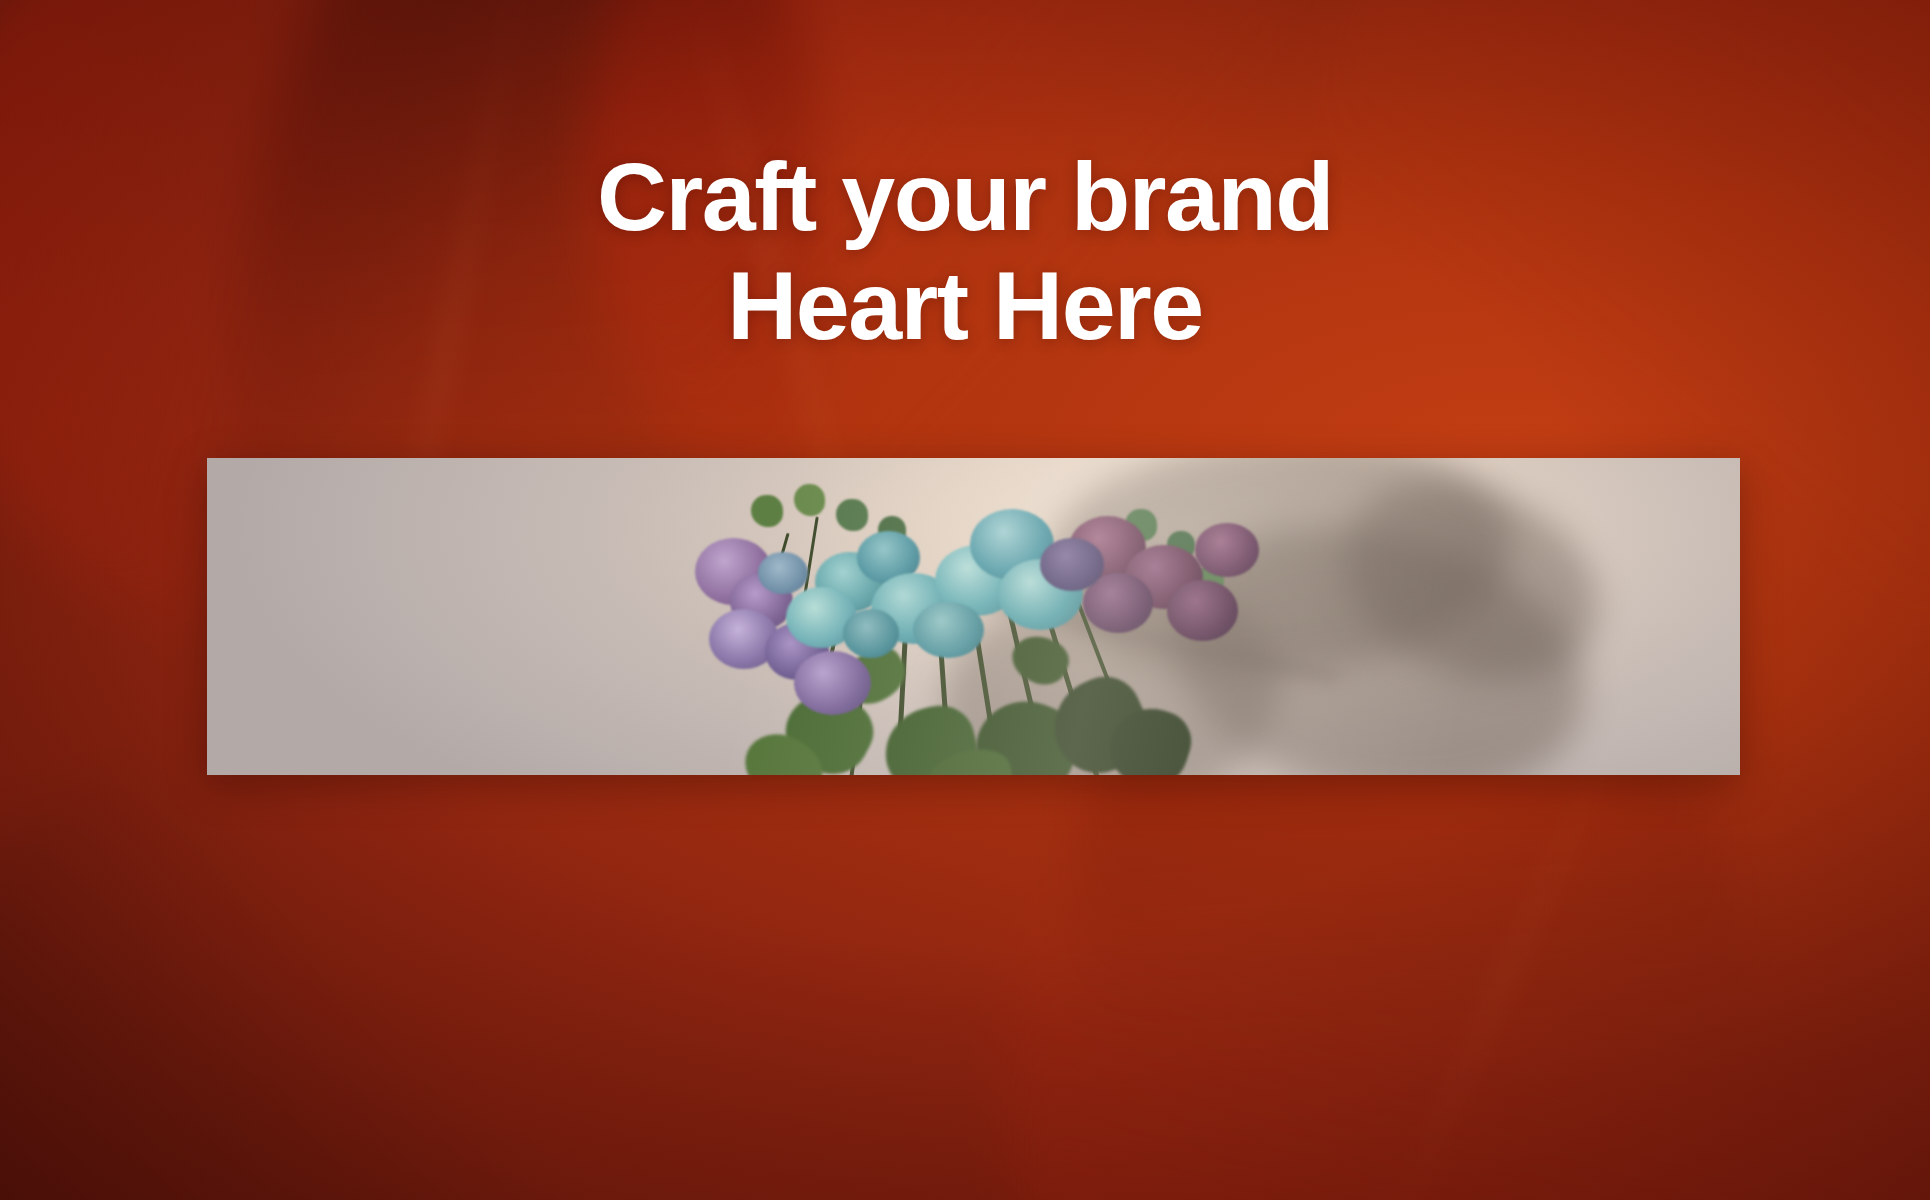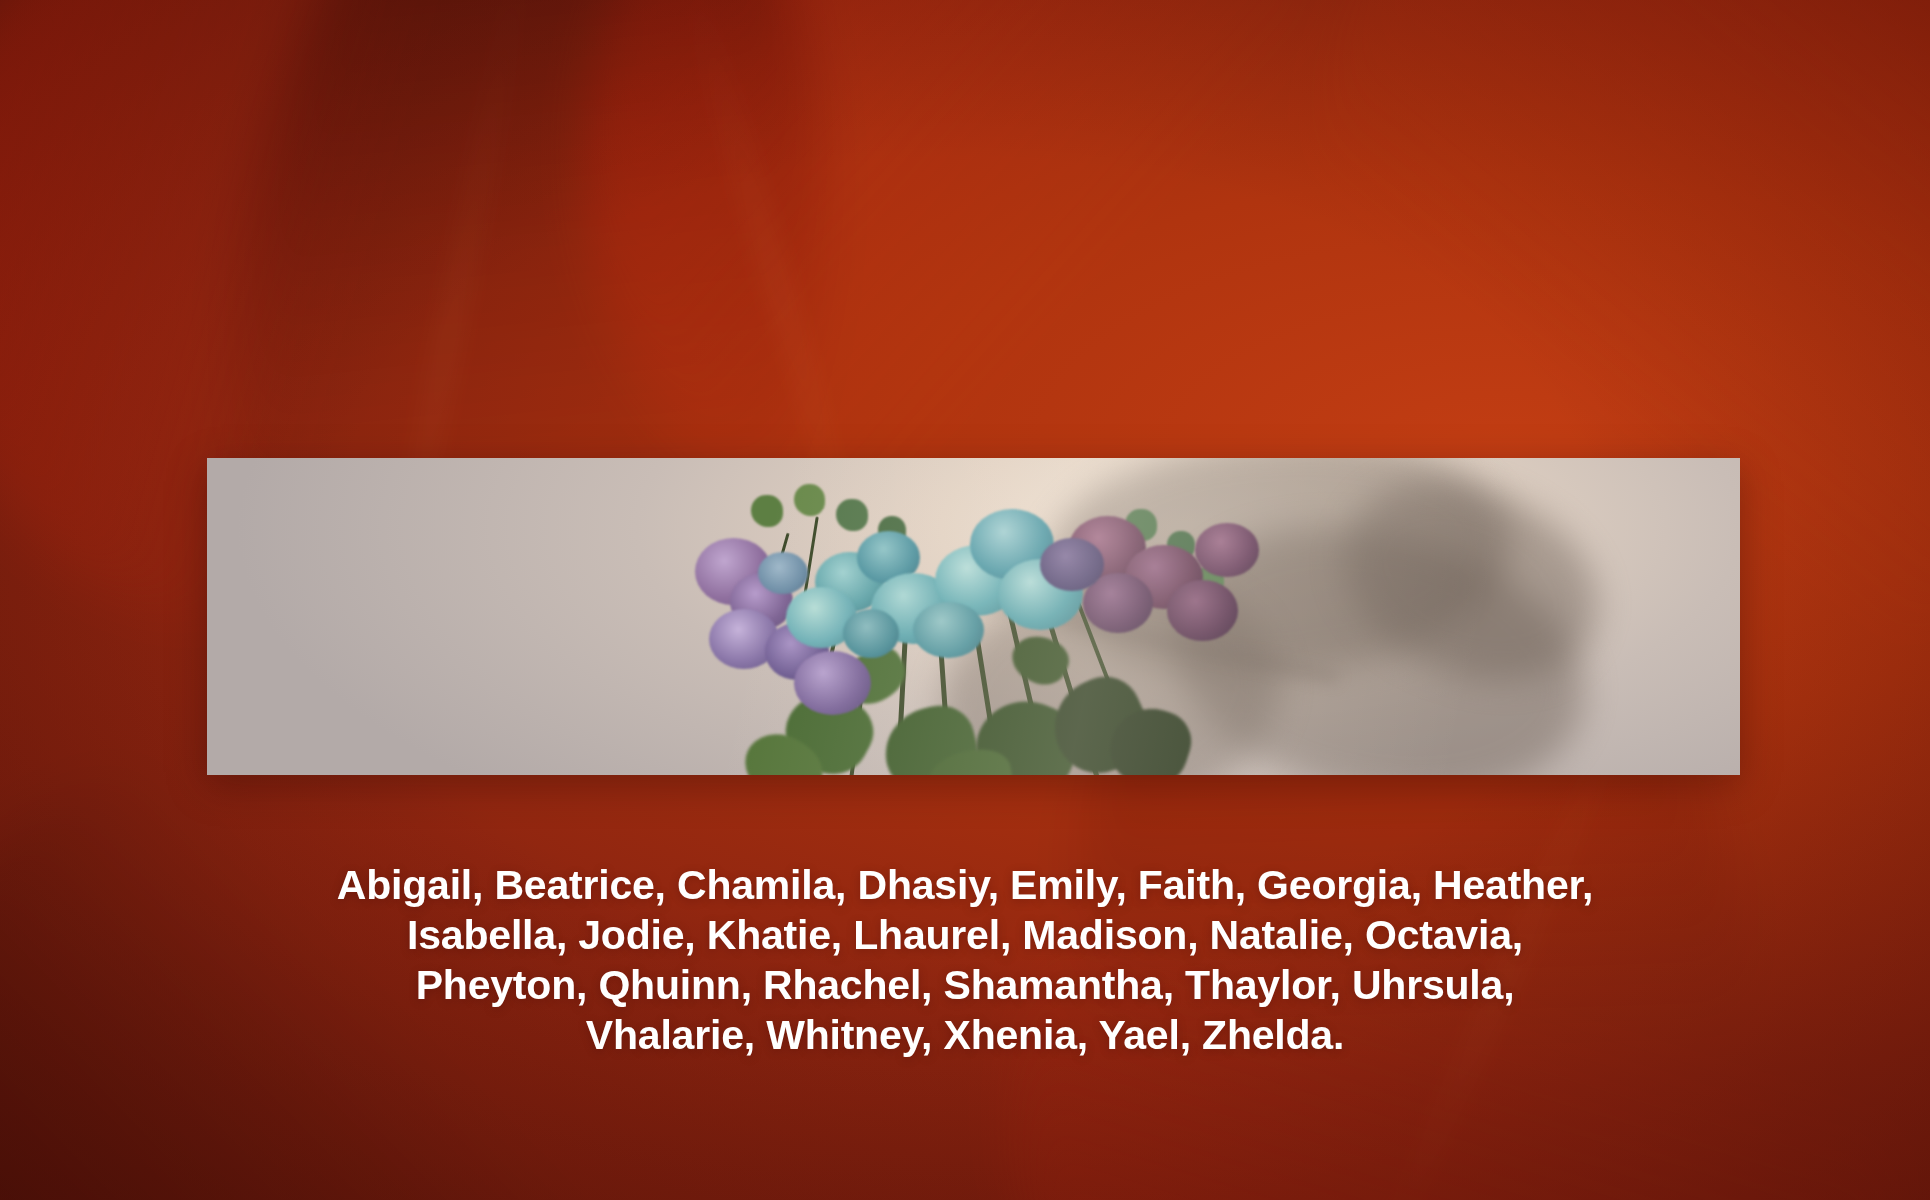--- a/index.html
+++ b/index.html
@@ -118,20 +118,22 @@
     <div class="fold fold-d"></div>
     <div class="fold fold-e"></div>
     <div class="fold fold-f"></div>
     <div class="fold fold-g"></div>
     <div class="crease crease-1"></div>
     <div class="crease crease-2"></div>
     <div class="crease crease-3"></div>
   </div>
   <div class="bg-layer bg-vignette"></div>
 
+  <h1 class="headline">Craft your brand
+Heart Here</h1>
 
   <div class="photo">
     <div class="photo-bg"></div>
 
     <div class="photo-shadow sh-1"></div>
     <div class="photo-shadow sh-2"></div>
     <div class="photo-shadow sh-3"></div>
     <div class="photo-shadow sh-4"></div>
     <div class="sh-stem"></div>
 
@@ -187,18 +189,14 @@
       <div class="blob" style="left:78%;top:28%;width:11%;height:18%;background:radial-gradient(circle at 38% 34%,#946484,#6a4059 58%,#472b40 100%);"></div>
       <div class="blob" style="left:72%;top:36%;width:10%;height:17%;background:radial-gradient(circle at 40% 34%,#8d6386,#61405f 58%,#412c45 100%);"></div>
       <div class="blob" style="left:84%;top:38%;width:10%;height:17%;background:radial-gradient(circle at 40% 34%,#8a5c7a,#5e3a55 58%,#3e273d 100%);"></div>
       <div class="blob" style="left:66%;top:26%;width:9%;height:15%;background:radial-gradient(circle at 40% 34%,#7f6f9a,#544a74 60%,#392f55 100%);"></div>
       <div class="blob" style="left:88%;top:22%;width:9%;height:15%;background:radial-gradient(circle at 40% 34%,#9a6a87,#6b4360 58%,#472d44 100%);"></div>
     </div>
 
     <div class="photo-sheen"></div>
   </div>
 
-  <div class="names">Abigail, Beatrice, Chamila, Dhasiy, Emily, Faith, Georgia, Heather,
-Isabella, Jodie, Khatie, Lhaurel, Madison, Natalie, Octavia,
-Pheyton, Qhuinn, Rhachel, Shamantha, Thaylor, Uhrsula,
-Vhalarie, Whitney, Xhenia, Yael, Zhelda.</div>
 
 </div>
 
 </body></html>

